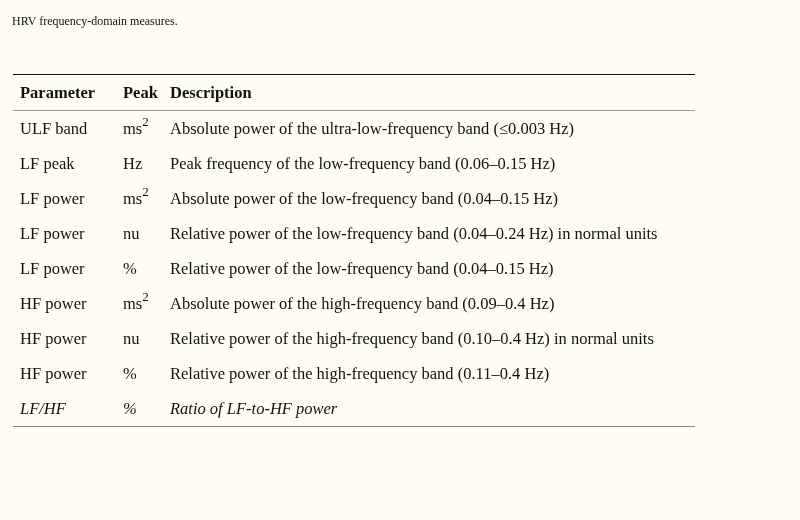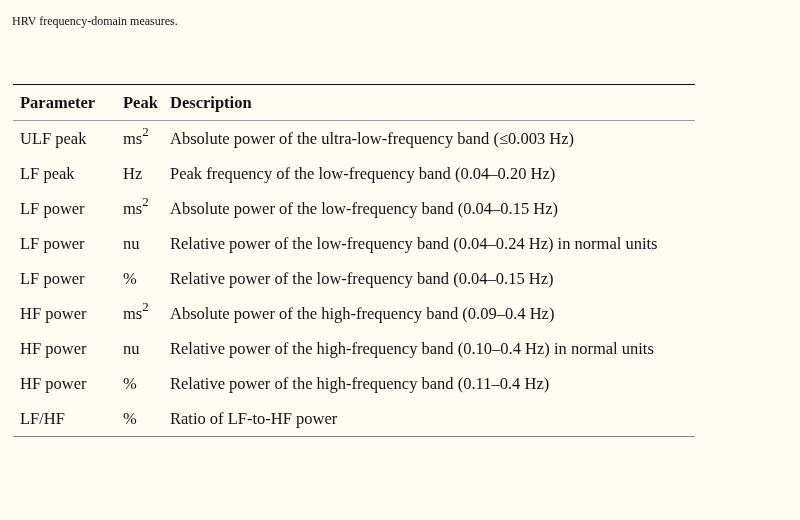--- a/index.html
+++ b/index.html
@@ -20,34 +20,35 @@
       left: 12px;
       top: 9px;
       font-size: 12px;
       line-height: 24px;
       margin: 0;
       font-weight: normal;
     }
     .table-wrap {
       position: absolute;
       left: 13px;
-      top: 84px;
+      top: 74px;
       width: 682px;
     }
     table {
       border-collapse: collapse;
       width: 100%;
       font-size: 16.5px;
     }
     thead tr {
       border-top: 1.5px solid #111;
       border-bottom: 1.5px solid #999;
     }
     tbody tr:last-child {
       border-bottom: 1.5px solid #888;
+      font-style: italic;
     }
     th {
       font-weight: bold;
       text-align: left;
       height: 35px;
       padding: 0;
       vertical-align: middle;
     }
     td {
       height: 35px;
@@ -74,28 +75,28 @@
   <table>
     <thead>
       <tr>
         <th class="c-param">Parameter</th>
         <th class="c-unit">Peak</th>
         <th class="c-desc">Description</th>
       </tr>
     </thead>
     <tbody>
       <tr>
-        <td class="c-param">ULF peak</td>
+        <td class="c-param">ULF band</td>
         <td class="c-unit"><span>ms</span><sup>2</sup></td>
         <td class="c-desc">Absolute power of the ultra-low-frequency band (≤0.003 Hz)</td>
       </tr>
       <tr>
         <td class="c-param">LF peak</td>
         <td class="c-unit"><span>Hz</span><sup></sup></td>
-        <td class="c-desc">Peak frequency of the low-frequency band (0.04–0.20 Hz)</td>
+        <td class="c-desc">Peak frequency of the low-frequency band (0.06–0.15 Hz)</td>
       </tr>
       <tr>
         <td class="c-param">LF power</td>
         <td class="c-unit"><span>ms</span><sup>2</sup></td>
         <td class="c-desc">Absolute power of the low-frequency band (0.04–0.15 Hz)</td>
       </tr>
       <tr>
         <td class="c-param">LF power</td>
         <td class="c-unit"><span>nu</span><sup></sup></td>
         <td class="c-desc">Relative power of the low-frequency band (0.04–0.24 Hz) in normal units</td>

